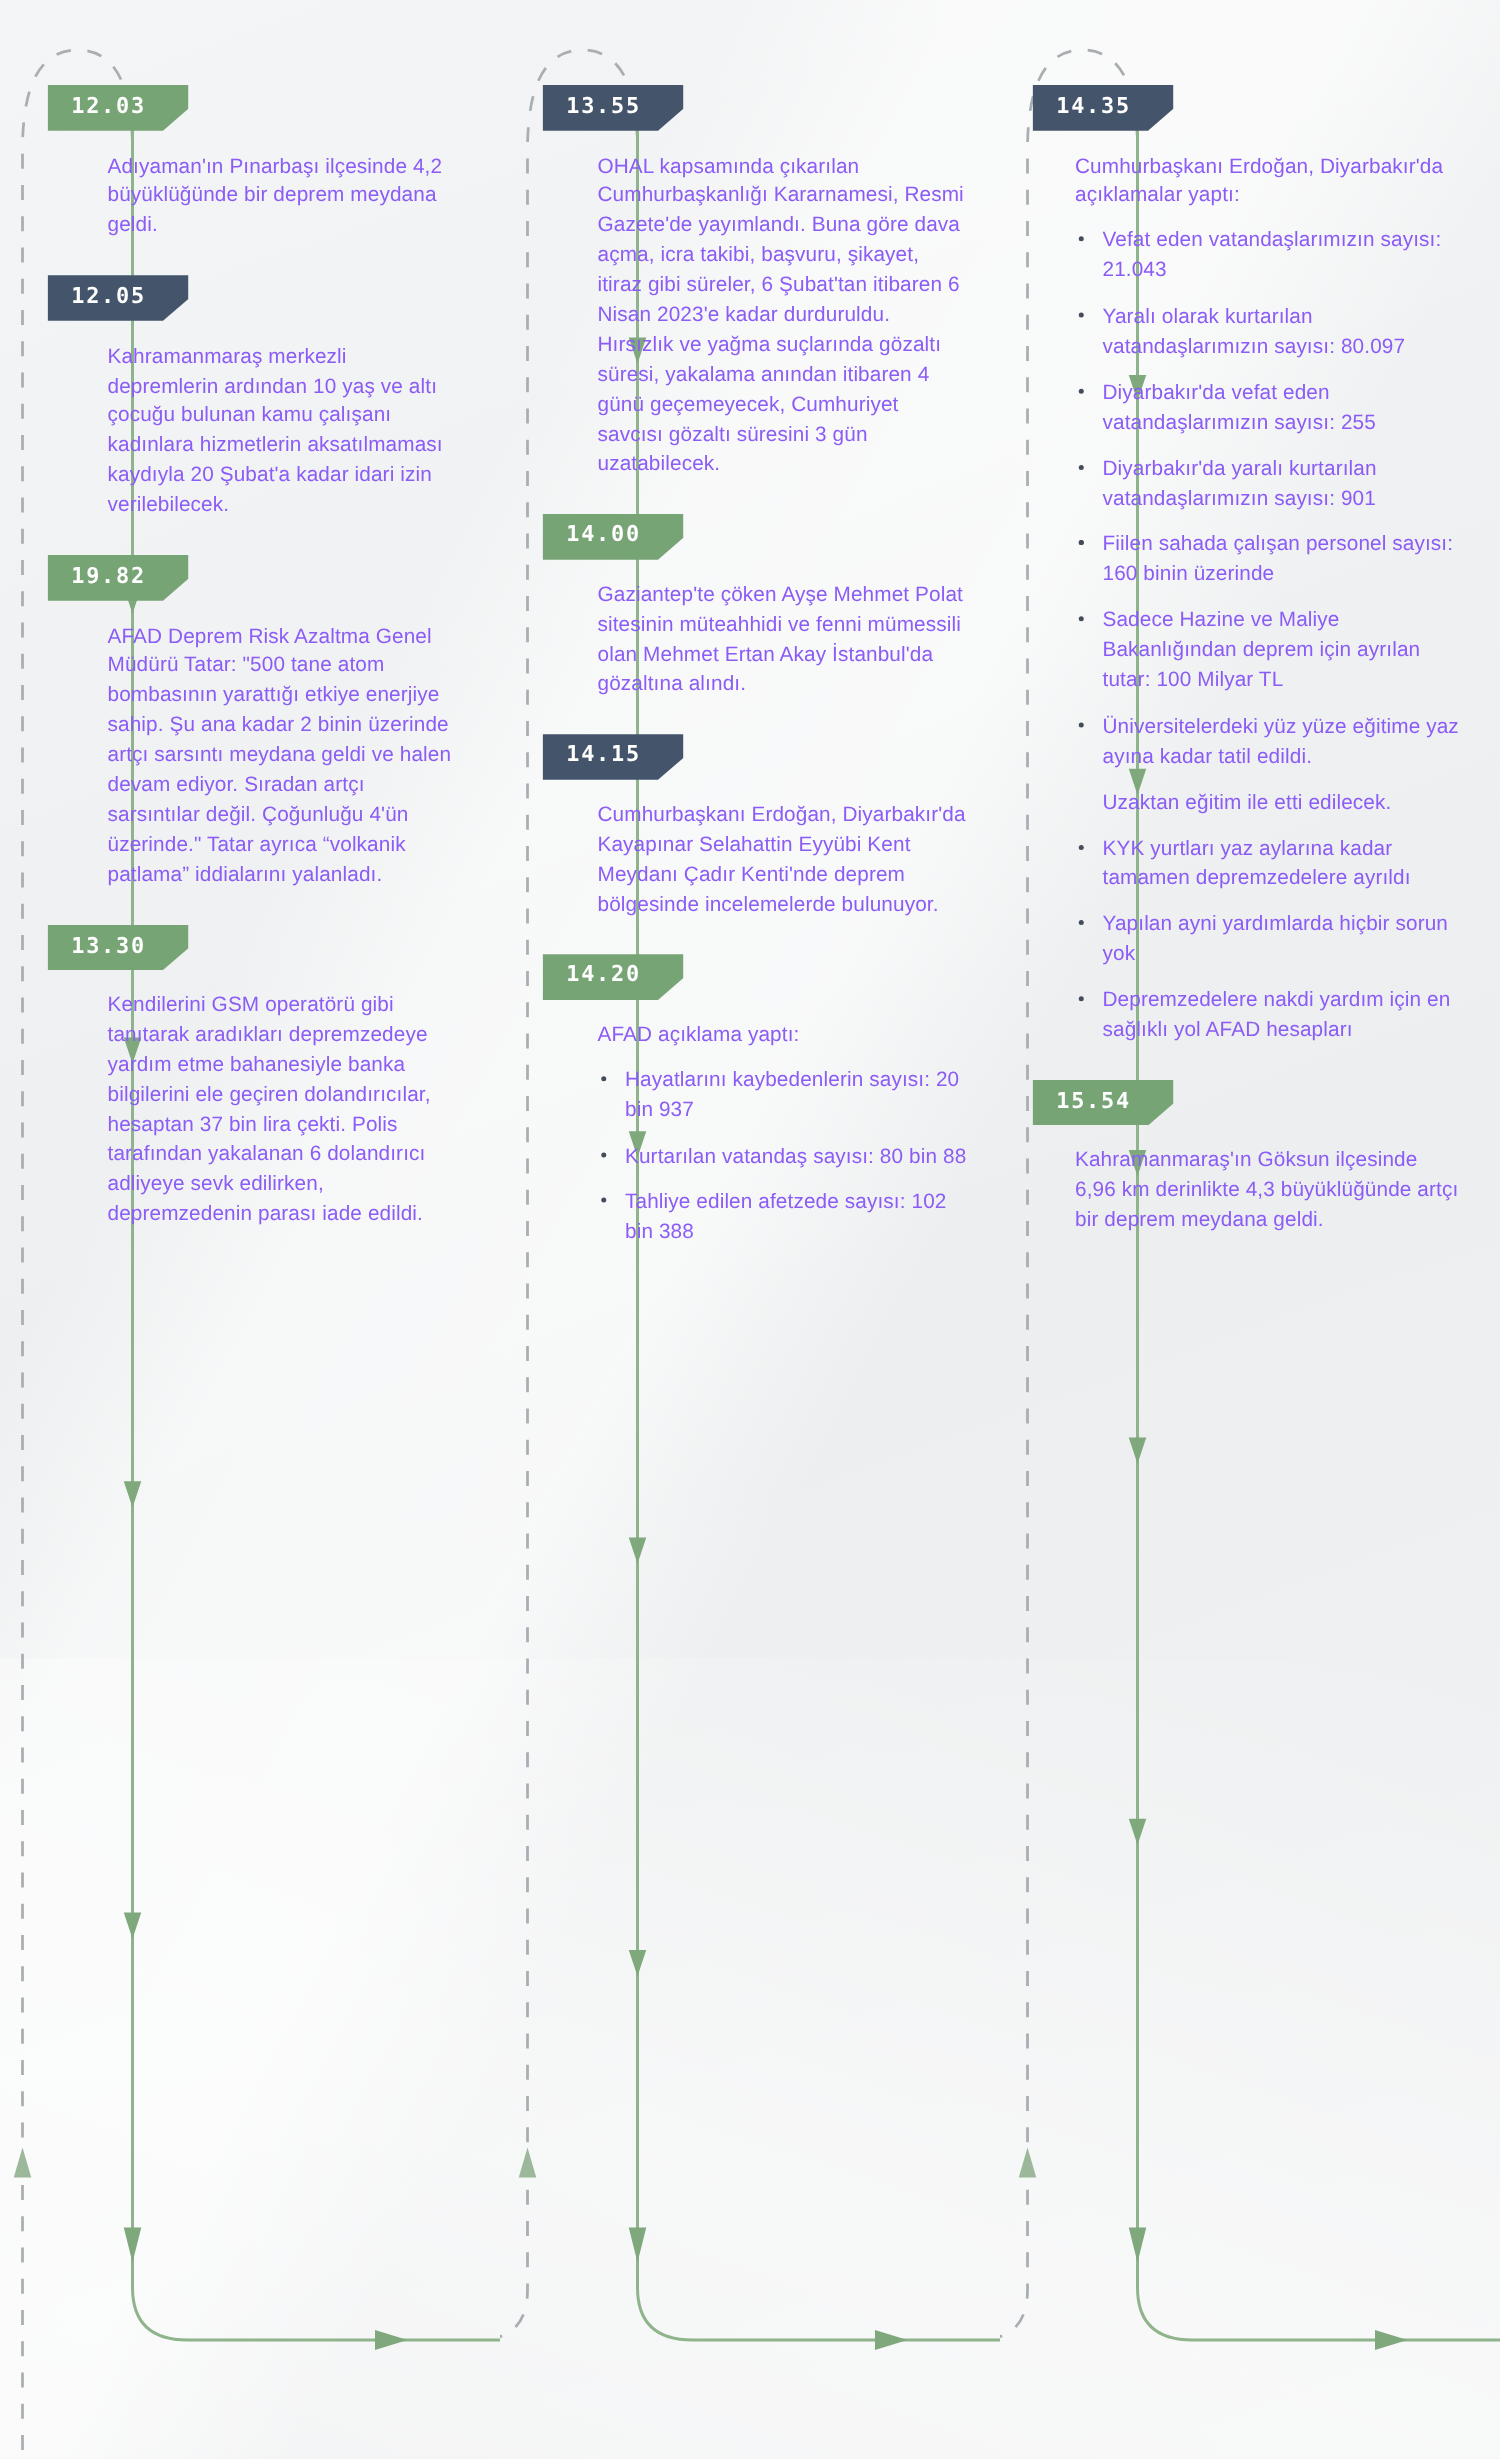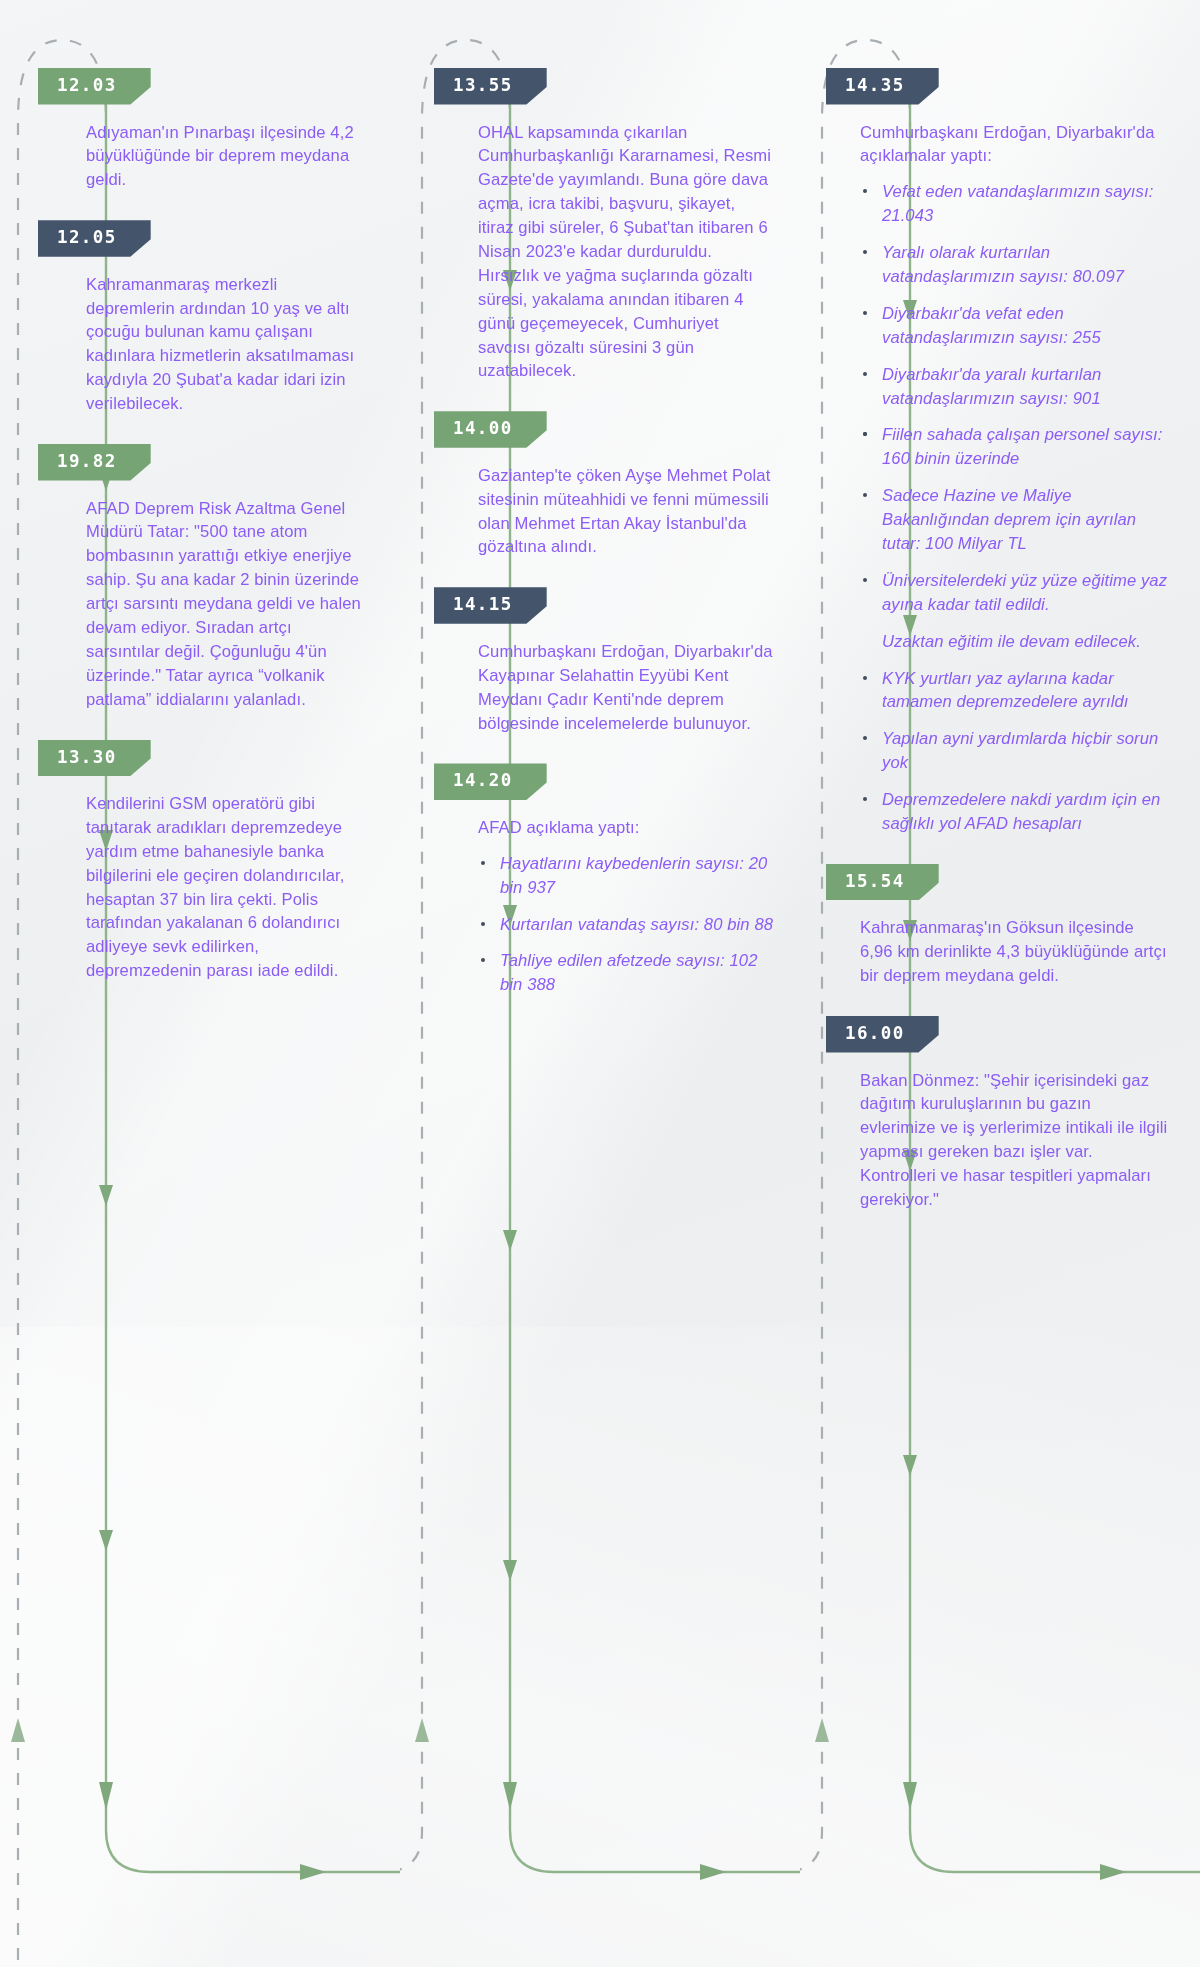--- a/index.html
+++ b/index.html
@@ -105,21 +105,20 @@
     font-size: 16.6px;
     line-height: 1.44;
     letter-spacing: .1px;
   }
   .entry-body p { margin: 0 0 2px 0; }
 
   ul.bullets {
     list-style: none;
     margin: 12px 0 0 0;
     padding: 0;
-    font-style: italic;
   }
   ul.bullets > li {
     position: relative;
     padding-left: 22px;
     margin-bottom: 13px;
     line-height: 1.44;
   }
   ul.bullets > li .dot {
     position: absolute;
     left: 3px;
@@ -273,39 +272,33 @@
             <p>Cumhurbaşkanı Erdoğan, Diyarbakır'da açıklamalar yaptı:</p>
             <ul class="bullets">
               <li><span class="dot"></span><span>Vefat eden vatandaşlarımızın sayısı: 21.043</span></li>
               <li><span class="dot"></span><span>Yaralı olarak kurtarılan vatandaşlarımızın sayısı: 80.097</span></li>
               <li><span class="dot"></span><span>Diyarbakır'da vefat eden vatandaşlarımızın sayısı: 255</span></li>
               <li><span class="dot"></span><span>Diyarbakır'da yaralı kurtarılan vatandaşlarımızın sayısı: 901</span></li>
               <li><span class="dot"></span></li>
               <li><span class="dot"></span><span>Fiilen sahada çalışan personel sayısı: 160 binin üzerinde</span></li>
               <li><span class="dot"></span><span>Sadece Hazine ve Maliye Bakanlığından deprem için ayrılan tutar: 100 Milyar TL</span></li>
               <li><span class="dot"></span><span>Üniversitelerdeki yüz yüze eğitime yaz ayına kadar tatil edildi.</span></li>
-              <li class="no-dot"><span>Uzaktan eğitim ile devam edilecek.</span></li>
+              <li class="no-dot"><span>Uzaktan eğitim ile etti edilecek.</span></li>
               <li><span class="dot"></span><span>KYK yurtları yaz aylarına kadar tamamen depremzedelere ayrıldı</span></li>
               <li><span class="dot"></span><span>Yapılan ayni yardımlarda hiçbir sorun yok</span></li>
               <li><span class="dot"></span><span>Depremzedelere nakdi yardım için en sağlıklı yol AFAD hesapları</span></li>
             </ul>
           </div>
         </div>
 
         <div class="entry">
           <div class="badge green">15.54</div>
           <div class="entry-body">
             <p>Kahramanmaraş'ın Göksun ilçesinde 6,96 km derinlikte 4,3 büyüklüğünde artçı bir deprem meydana geldi.</p>
           </div>
         </div>
 
-        <div class="entry">
-          <div class="badge navy">16.00</div>
-          <div class="entry-body">
-            <p>Bakan Dönmez: "Şehir içerisindeki gaz dağıtım kuruluşlarının bu gazın evlerimize ve iş yerlerimize intikali ile ilgili yapması gereken bazı işler var. Kontrolleri ve hasar tespitleri yapmaları gerekiyor."</p>
-          </div>
-        </div>
 
       </div>
     </div>
 
   </div>
 </div>
 
 </body></html>

